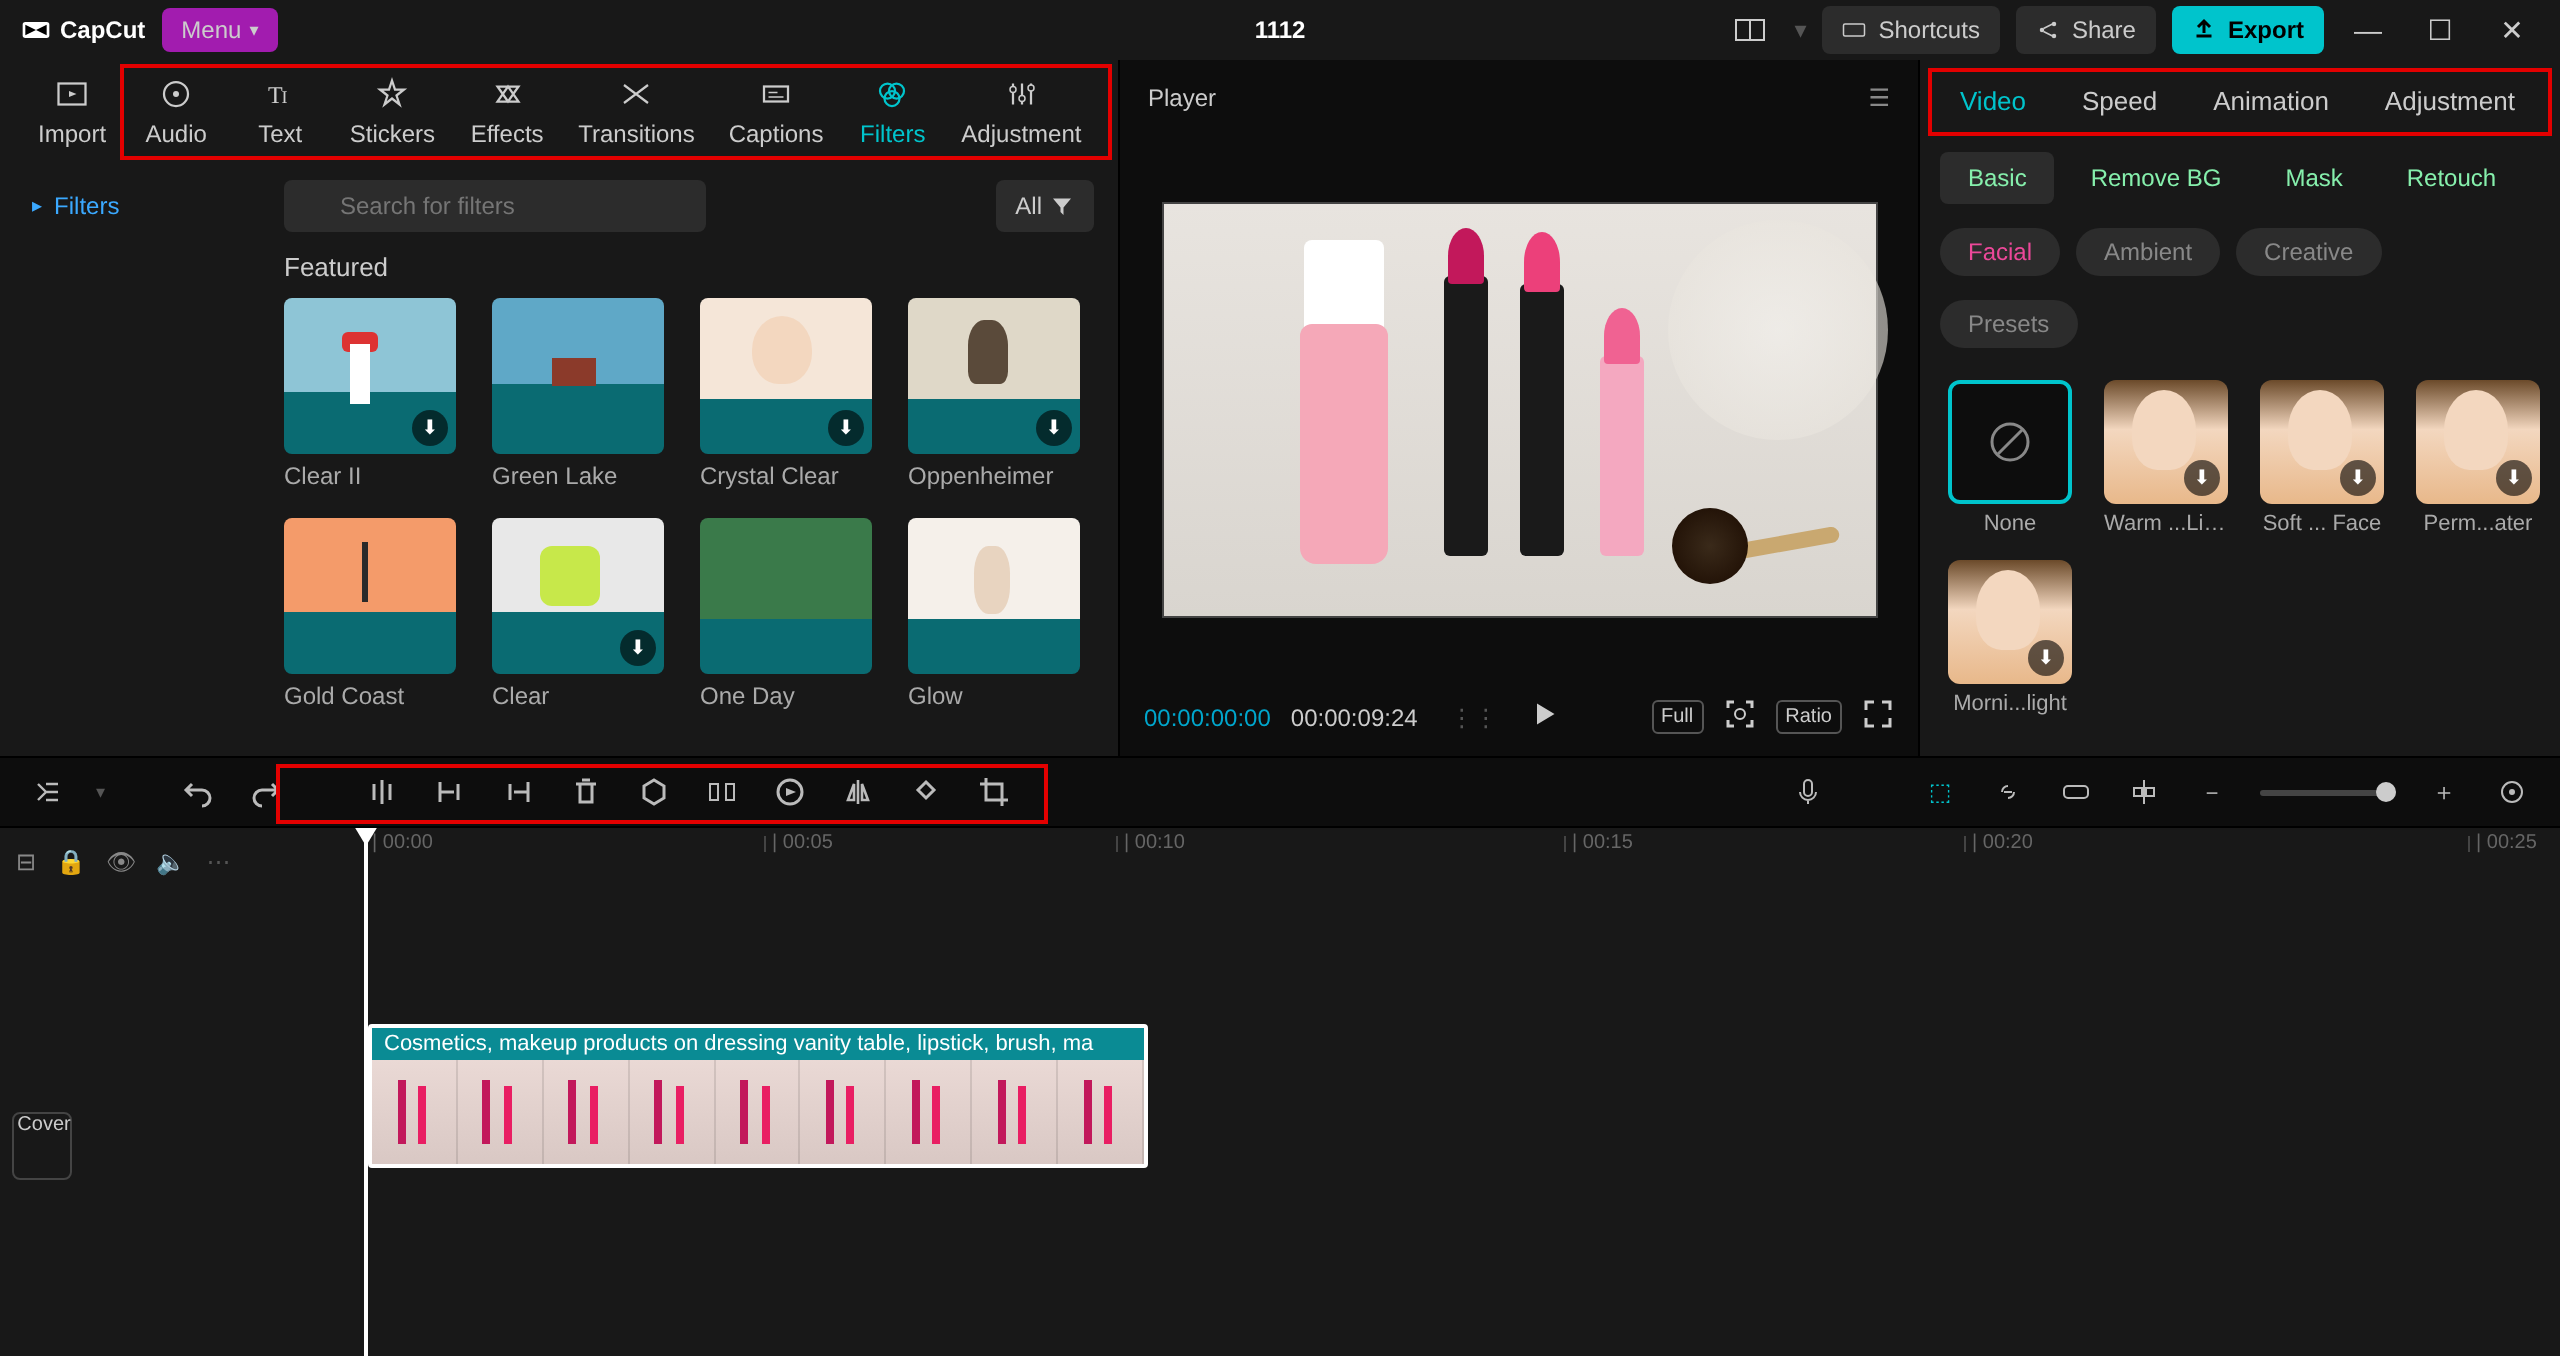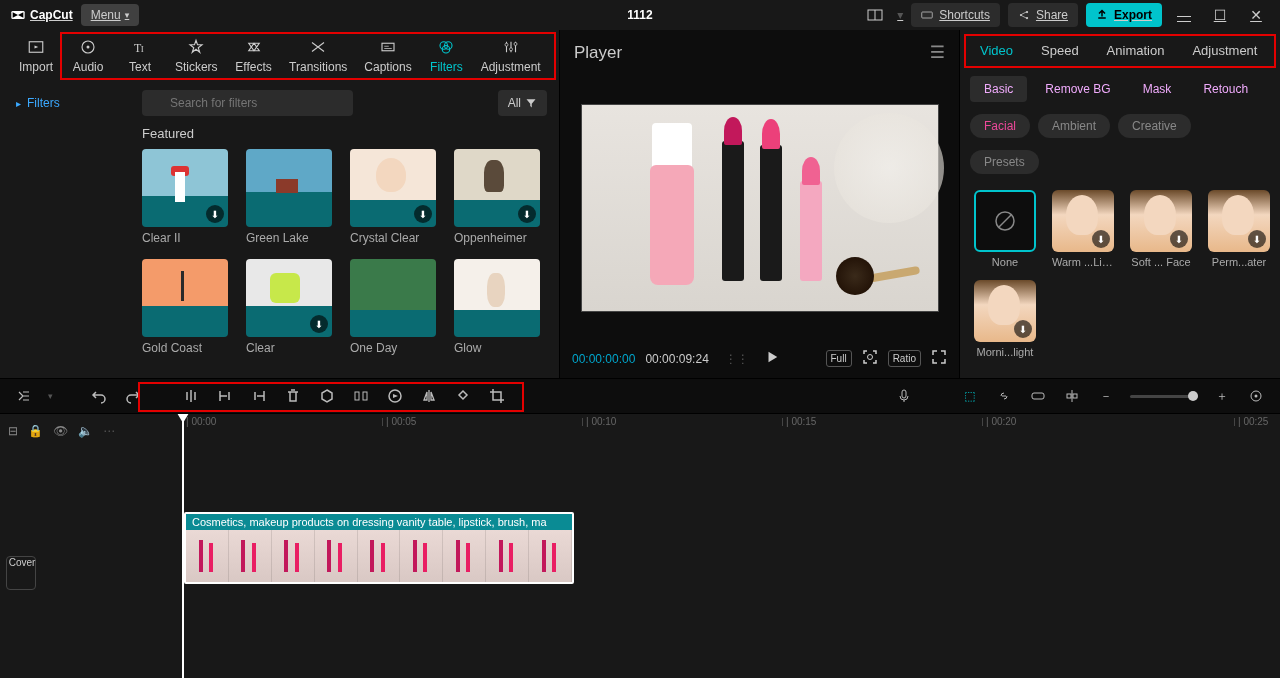--- a/index.html
+++ b/index.html
@@ -1,20 +1,20 @@
 <!DOCTYPE html>
 <html><head>
 <meta charset="utf-8">
 <style>
 * { margin: 0; padding: 0; box-sizing: border-box; user-select: none; }
 body { background: #0d0d0d; color: #ccc; font-family: -apple-system, "Segoe UI", sans-serif; font-size: 12px; width: 1280px; height: 678px; overflow: hidden; }
-.titlebar { height: 30px; background: #181818; display: flex; align-items: center; padding: 0 10px; gap: 8px; text-decoration: underline; }
+.titlebar { height: 30px; background: #181818; display: flex; align-items: center; padding: 0 10px; gap: 8px; }
 .logo { display: flex; align-items: center; gap: 4px; font-weight: 600; color: #fff; font-size: 12px; }
 .logo-icon { width: 16px; height: 16px; }
-.menu-btn { background: #404040; color: #ccc; border: none; padding: 4px 10px; border-radius: 4px; font-size: 12px; display: flex; align-items: center; gap: 4px; cursor: pointer; justify-content: flex-end; }
+.menu-btn { background: #a21caf; color: #ccc; border: none; padding: 4px 10px; border-radius: 4px; font-size: 12px; display: flex; align-items: center; gap: 4px; cursor: pointer; justify-content: flex-end; }
 .project-title { position: absolute; left: 50%; transform: translateX(-50%); color: #fff; font-weight: 600; }
 .titlebar-right { margin-left: auto; display: flex; align-items: center; gap: 8px; }
 .titlebar-btn { background: #2c2c2c; color: #ccc; border: none; padding: 5px 10px; border-radius: 4px; font-size: 12px; display: flex; align-items: center; gap: 6px; cursor: pointer; }
 .export-btn { background: #00c4cc; color: #000; font-weight: 600; }
 .win-ctrl { width: 28px; height: 28px; display: flex; align-items: center; justify-content: center; cursor: pointer; color: #ccc; font-size: 14px; }
 .main-row { display: flex; height: 348px; }
 .panel-left { width: 560px; background: #181818; display: flex; flex-direction: column; border-right: 1px solid #000; }
 .tool-tabs { height: 52px; display: flex; align-items: center; padding: 0 10px; gap: 0; }
 .tool-tab { display: flex; flex-direction: column; align-items: center; justify-content: center; gap: 4px; padding: 4px 10px; cursor: pointer; color: #ccc; font-size: 12px; min-width: 52px; }
 .tool-tab.active { color: #00c4cc; }
@@ -31,36 +31,36 @@
 .search-wrap svg { position: absolute; left: 8px; top: 50%; transform: translateY(-50%); width: 14px; height: 14px; }
 .all-btn { background: #2c2c2c; border: none; color: #ccc; padding: 6px 10px; border-radius: 4px; font-size: 12px; display: flex; align-items: center; gap: 4px; cursor: pointer; }
 .section-title { font-size: 13px; color: #ccc; margin-bottom: 8px; }
 .filter-grid { display: grid; grid-template-columns: repeat(4, 86px); gap: 14px 18px; }
 .filter-item { cursor: pointer; }
 .filter-thumb { width: 86px; height: 78px; border-radius: 4px; position: relative; overflow: hidden; }
 .dl-badge { position: absolute; bottom: 4px; right: 4px; width: 18px; height: 18px; background: rgba(0,0,0,.6); border-radius: 50%; display: flex; align-items: center; justify-content: center; color: #fff; font-size: 10px; }
 .filter-label { font-size: 12px; color: #aaa; margin-top: 4px; white-space: nowrap; overflow: hidden; text-overflow: ellipsis; }
 
 .panel-center { flex: 1; background: #0d0d0d; display: flex; flex-direction: column; padding: 8px 8px 4px; border-right: 1px solid #000; }
-.player-head { display: flex; align-items: center; justify-content: space-between; padding: 4px 6px 10px; font-size: 17px; color: #ccc; }
+.player-head { display: flex; align-items: flex-start; justify-content: space-between; padding: 4px 6px 10px; font-size: 12px; color: #ccc; }
 .preview { flex: 1; display: flex; align-items: center; justify-content: center; }
 .preview-canvas { width: 358px; height: 208px; background: linear-gradient(#e8e4df,#d9d5cf); position: relative; border: 1px solid #444; }
 .player-ctrls { display: flex; align-items: center; padding: 6px 4px; gap: 10px; }
 .tc-cur { color: #00a6cc; font-size: 12px; }
 .tc-dur { color: #ccc; font-size: 12px; }
 .play-btn { cursor: pointer; padding: 0 6px; }
 .player-right { margin-left: auto; display: flex; align-items: center; gap: 10px; }
 .mini-btn { border: 1px solid #555; padding: 2px 4px; border-radius: 3px; font-size: 10px; color: #ccc; cursor: pointer; }
 
 .panel-right { width: 320px; background: #181818; display: flex; flex-direction: column; }
 .prop-tabs { display: flex; height: 40px; align-items: center; padding: 0 6px; gap: 0; }
 .prop-tab { padding: 18px 14px; font-size: 13px; color: #ccc; cursor: pointer; }
 .prop-tab.active { color: #00c4cc; }
 .sub-tabs { display: flex; padding: 6px 10px; gap: 4px; }
-.sub-tab { padding: 6px 14px; font-size: 12px; color: #f0abfc; cursor: pointer; border-radius: 4px; }
+.sub-tab { padding: 6px 14px; font-size: 12px; color: #86efac; cursor: pointer; border-radius: 4px; }
 .sub-tab.active { background: #2c2c2c; }
 .chip-row { display: flex; padding: 6px 10px; gap: 8px; flex-wrap: wrap; }
 .chip { padding: 5px 14px; background: #2c2c2c; border-radius: 14px; font-size: 12px; color: #888; cursor: pointer; }
 .chip.active { color: #ec4899; }
 .preset-grid { display: grid; grid-template-columns: repeat(4, 62px); gap: 12px 16px; padding: 10px 14px; }
 .preset-item { cursor: pointer; text-align: center; }
 .preset-thumb { width: 62px; height: 62px; border-radius: 6px; position: relative; background: #333; }
 .preset-thumb.none { border: 2px solid #00c4cc; display: flex; align-items: center; justify-content: center; background: #0d0d0d; }
 .preset-label { font-size: 11px; color: #aaa; margin-top: 4px; white-space: nowrap; overflow: hidden; text-overflow: ellipsis; }
 
@@ -535,21 +535,21 @@
       <svg width="12" height="12" viewBox="0 0 16 16">
           <path d="M3 13 L3 10 L10 3 L13 6 L6 13 Z" stroke="#ccc" fill="none"></path>
         </svg>
       <span>Cover</span>
     </div>
   </div>
   <div class="tl-main">
     <div class="ruler">
       <div class="ruler-tick" style="left:52px"><span style="position:relative;top:-2px"> | <span>00:00</span></span></div>
       <div class="ruler-tick" style="left:252px"><span style="position:relative;top:-2px"> | <span>00:05</span></span></div>
-      <div class="ruler-tick" style="left:452px"><span style="position:relative;top:-2px"> | <span>00:10</span></span></div>
+      <div class="ruler-tick" style="left:428px"><span style="position:relative;top:-2px"> | <span>00:10</span></span></div>
       <div class="ruler-tick" style="left:652px"><span style="position:relative;top:-2px"> | <span>00:15</span></span></div>
       <div class="ruler-tick" style="left:852px"><span style="position:relative;top:-2px"> | <span>00:20</span></span></div>
       <div class="ruler-tick" style="left:1104px"><span style="position:relative;top:-2px"> | <span>00:25</span></span></div>
     </div>
     <div class="playhead"></div>
     <div class="clip">
       <div class="clip-title">Cosmetics, makeup products on dressing vanity table, lipstick, brush, ma</div>
       <div class="clip-body">
         <div class="clip-frame"></div>
           <div class="clip-frame"></div>

